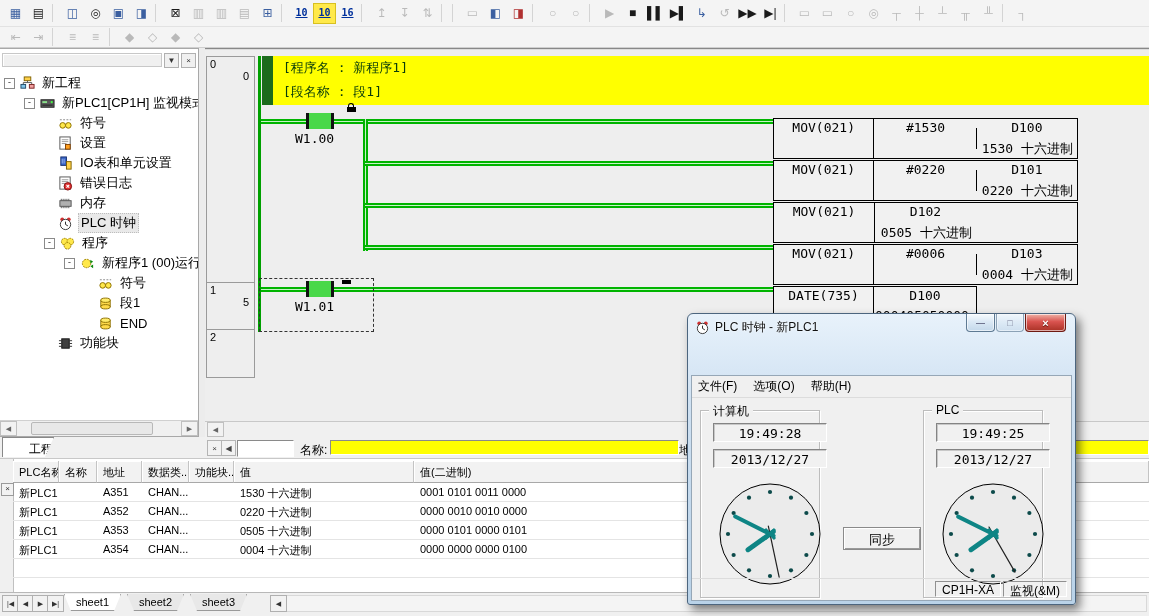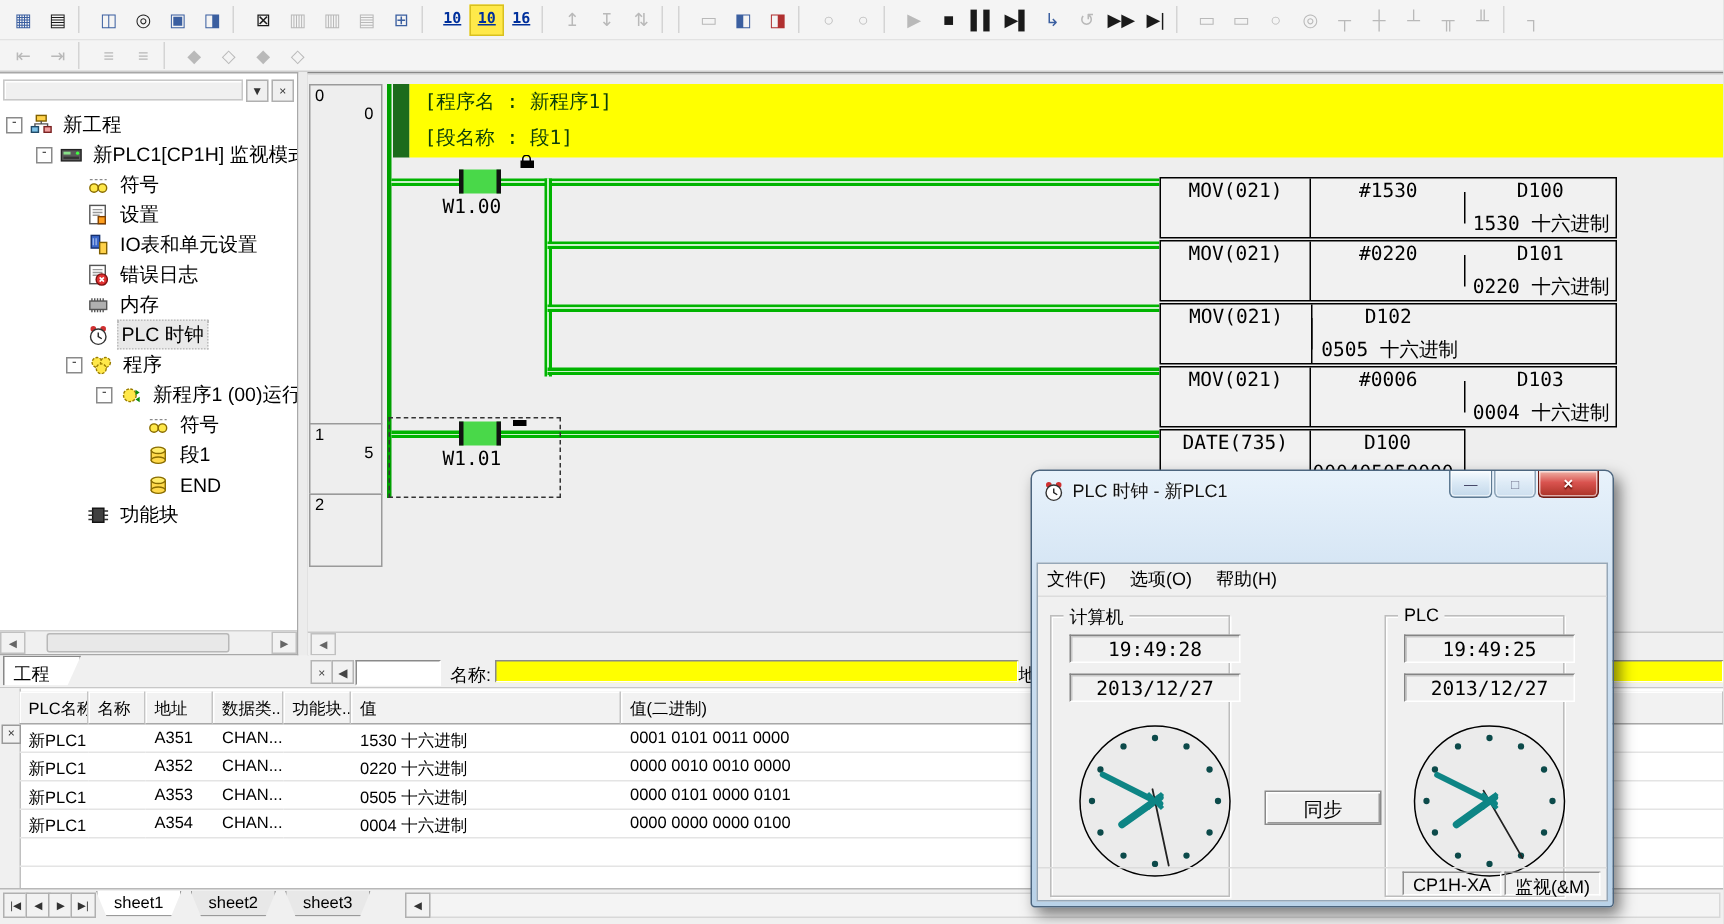--- a/index.html
+++ b/index.html
@@ -70,21 +70,21 @@
   .icell.c1{width:101px;border-right:1px solid #000;}
   .icell.c2{width:103px;}
   .icell.c3{width:101px;}
   .icell .tick{position:absolute;left:-1px;top:9px;height:21px;width:1px;background:#000;}
   .ival{position:absolute;left:0;right:4px;top:21px;text-align:right;font-size:13px;white-space:nowrap;}
   #ladder-hscroll{position:absolute;left:0;bottom:0;right:0;height:15px;background:#f0f0f0;
                   border-top:1px solid #c8c8c8;display:flex;align-items:center;}
 
   
   #rowc{position:absolute;left:0;top:437px;width:1149px;height:22px;background:#f0f0f0;
-        border-bottom:1px solid #c8c8c8;box-sizing:border-box;}
+        border-bottom:1px solid #c8c8c8;box-sizing:border-box;text-align:right;}
   #proj-tab{position:absolute;left:2px;top:0;width:52px;height:20px;background:#fff;
             border:1px solid #888;border-bottom:none;clip-path:polygon(0 0,100% 0,calc(100% - 9px) 100%,0 100%);
             font-size:12px;padding:3px 0 0 6px;box-sizing:border-box;}
   .wb-btn{position:absolute;top:3px;width:13px;height:14px;background:#f2f2f2;border:1px solid #b4b4b4;
           font-size:8px;display:flex;align-items:center;justify-content:center;color:#444;}
   #wb-combo{position:absolute;left:237px;top:3px;width:55px;height:15px;background:#fff;
             border:1px solid;border-color:#8a8a8a #fff #fff #8a8a8a;}
   .ylabel{position:absolute;top:5px;font-size:12px;}
   .yfield{position:absolute;top:3px;height:15px;background:#ffff00;border:1px solid;
           border-color:#8a8a8a #fff #fff #8a8a8a;box-sizing:border-box;}

